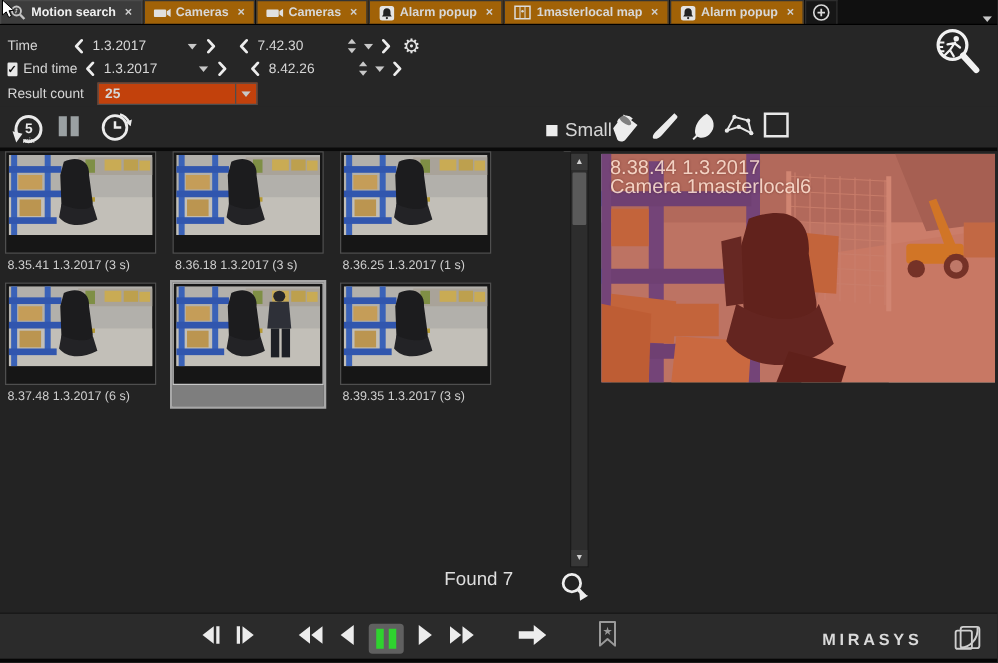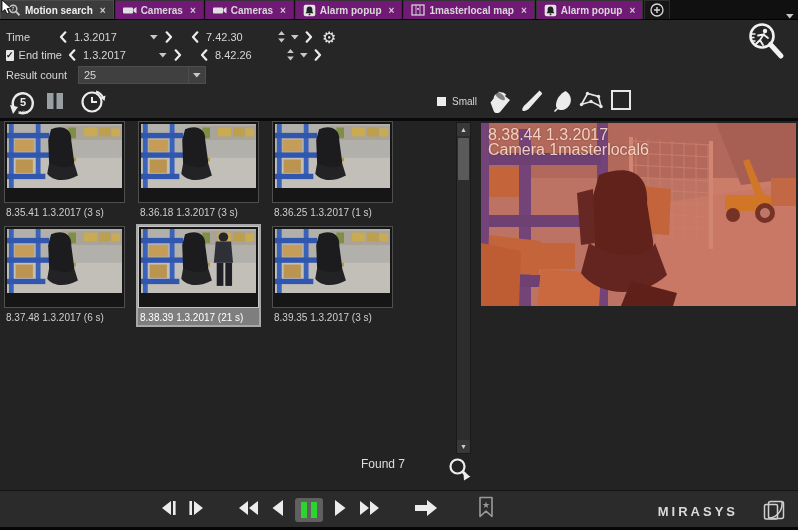--- a/index.html
+++ b/index.html
@@ -4,50 +4,50 @@
 <style>
   * { margin:0; padding:0; box-sizing:border-box; }
   html,body { width:798px; height:530px; overflow:hidden; background:#262626;
     font-family:"Liberation Sans", sans-serif; color:#d6d6d6; }
   .app { position:relative; width:768px; height:530px; }
 
   
   .tabbar { position:absolute; left:0; top:0; width:798px; height:20px;
     background:#101010; border-bottom:1px solid #000; display:flex; align-items:stretch; }
   .tab { display:flex; align-items:center; gap:4px; padding:0 7px; margin-right:1px;
-    background:#701a75; border:1px solid #343434; border-bottom:none; font-size:10px;
+    background:#a16207; border:1px solid #343434; border-bottom:none; font-size:10px;
     font-weight:bold; color:#d8d8d8; white-space:nowrap; cursor:default; }
   .tab.active { background:#3c3c3c; border-color:#4a4a4a; color:#f0f0f0; }
   .tclose { font-size:10px; font-weight:bold; color:#cfcfcf; margin-left:3px; }
   .tab-add { display:flex; align-items:center; padding:0 5px; background:#161616;
     border:1px solid #2e2e2e; border-bottom:none; }
   .tab-overflow { position:absolute; right:4px; top:5px; }
   .cursor { position:absolute; left:1px; top:0; z-index:50; }
 
   
   .controls { position:absolute; left:0; top:20px; width:798px; height:65px; background:#262626; }
   .crow { position:absolute; left:6px; display:flex; align-items:center; height:18px; font-size:11px; }
   .lab { width:50px; display:flex; align-items:center; gap:5px; }
   .chevbtn { width:14px; display:flex; justify-content:center; }
   .dfield { width:92px; display:flex; align-items:center; justify-content:space-between; padding:0 4px; }
   .tfield { width:72px; padding-left:4px; }
   .ckbox { width:11px; height:11px; background:#e8e8e8; color:#111; font-size:9px; font-weight:bold;
     line-height:11px; text-align:center; border-radius:1px; }
-  .combo { width:128px; height:18px; background:#404040; border:1px solid #4d4d4d; display:flex;
-    align-items:center; }
+  .combo { width:128px; height:18px; background:#c2410c; border:1px solid #4d4d4d; display:flex;
+    align-items:center;font-weight:bold; }
   .combo .cval { flex:1; padding-left:5px; font-size:11px; }
   .combo .cbtn { width:17px; height:16px; border-left:1px solid #4d4d4d; display:flex;
     align-items:center; justify-content:center; }
   .gear { font-size:16px; color:#e6e6e6; margin-left:6px; }
   .bigsearch { position:absolute; right:8px; top:1px; }
 
   
   .toolbar { position:absolute; left:0; top:85px; width:798px; height:33px; background:#262626; }
   .ticonbox { position:absolute; }
-  .smallblk { position:absolute; left:437px; top:11px; display:flex; align-items:center; gap:6px; font-size:10px; }
+  .smallblk { position:absolute; left:437px; top:11px; display:flex; align-items:center; gap:6px; font-size:15px; }
   .minicheck { width:9px; height:9px; background:#ececec; }
   .undercaret { position:absolute; }
 
   .sep1 { position:absolute; left:0; top:118px; width:798px; height:3px; background:#0a0a0a; }
 
   
   .main { position:absolute; left:0; top:121px; width:798px; height:369px; background:#232323; }
   .trow { position:absolute; left:4px; display:flex; gap:13px; }
   .cell { width:121px; cursor:pointer; }
   .frame { width:121px; height:82px; border:1px solid #4f4f4f; background:#161616; padding:2px; }
@@ -63,21 +63,21 @@
   .sbtn.dn { position:absolute; bottom:0; left:0; right:0; }
   .sthumb { position:absolute; left:1px; top:15px; width:11px; height:42px; background:#5a5a5a; border-radius:1px; }
 
   .camview { position:absolute; left:481px; top:2px; width:315px; height:183px; }
   .camview svg { display:block; }
   .cam-ts, .cam-name { position:absolute; left:7px; font-size:16px; color:#ffe4d4; opacity:.85;
     text-shadow:0 0 2px rgba(60,0,0,.5); }
   .cam-ts { top:3px; } .cam-name { top:18px; }
 
   .foundblk { position:absolute; left:320px; top:335px; width:126px; text-align:center;
-    font-size:12px; line-height:16px; color:#dedede; }
+    font-size:15px; line-height:16px; color:#dedede; }
   .splaybtn { position:absolute; left:447px; top:336px; }
 
   
   .bottombar { position:absolute; left:0; top:490px; width:798px; height:37px; background:#2b2b2b;
     border-top:1px solid #141414; }
   .blackstrip { position:absolute; left:0; top:527px; width:798px; height:3px; background:#060606; }
   .pb { position:absolute; left:158px; top:6px; display:flex; align-items:center; gap:9px; }
   .gap1 { width:12px; } .gap2 { width:14px; }
   .pausebox { width:28px; height:24px; background:#606060; border-radius:3px; display:flex;
     align-items:center; justify-content:center; gap:4px; }
@@ -559,21 +559,20 @@
           </div>
         <div class="tlab">8.37.48  1.3.2017 (6 s)</div>
       </div>
       <div class="cell sel">
         <div class="frame">
             <svg class="timg" viewBox="0 0 120 72" preserveAspectRatio="none">
               <use href="#g-warehouse"></use>
               <use href="#g-person"></use>
             </svg>
           </div>
-        <div class="tlab">8.38.39  1.3.2017 (21 s)</div>
       </div>
       <div class="cell">
         <div class="frame">
             <svg class="timg" viewBox="0 0 120 72" preserveAspectRatio="none">
               <use href="#g-warehouse"></use>
             </svg>
           </div>
         <div class="tlab">8.39.35  1.3.2017 (3 s)</div>
       </div>
     </div>

